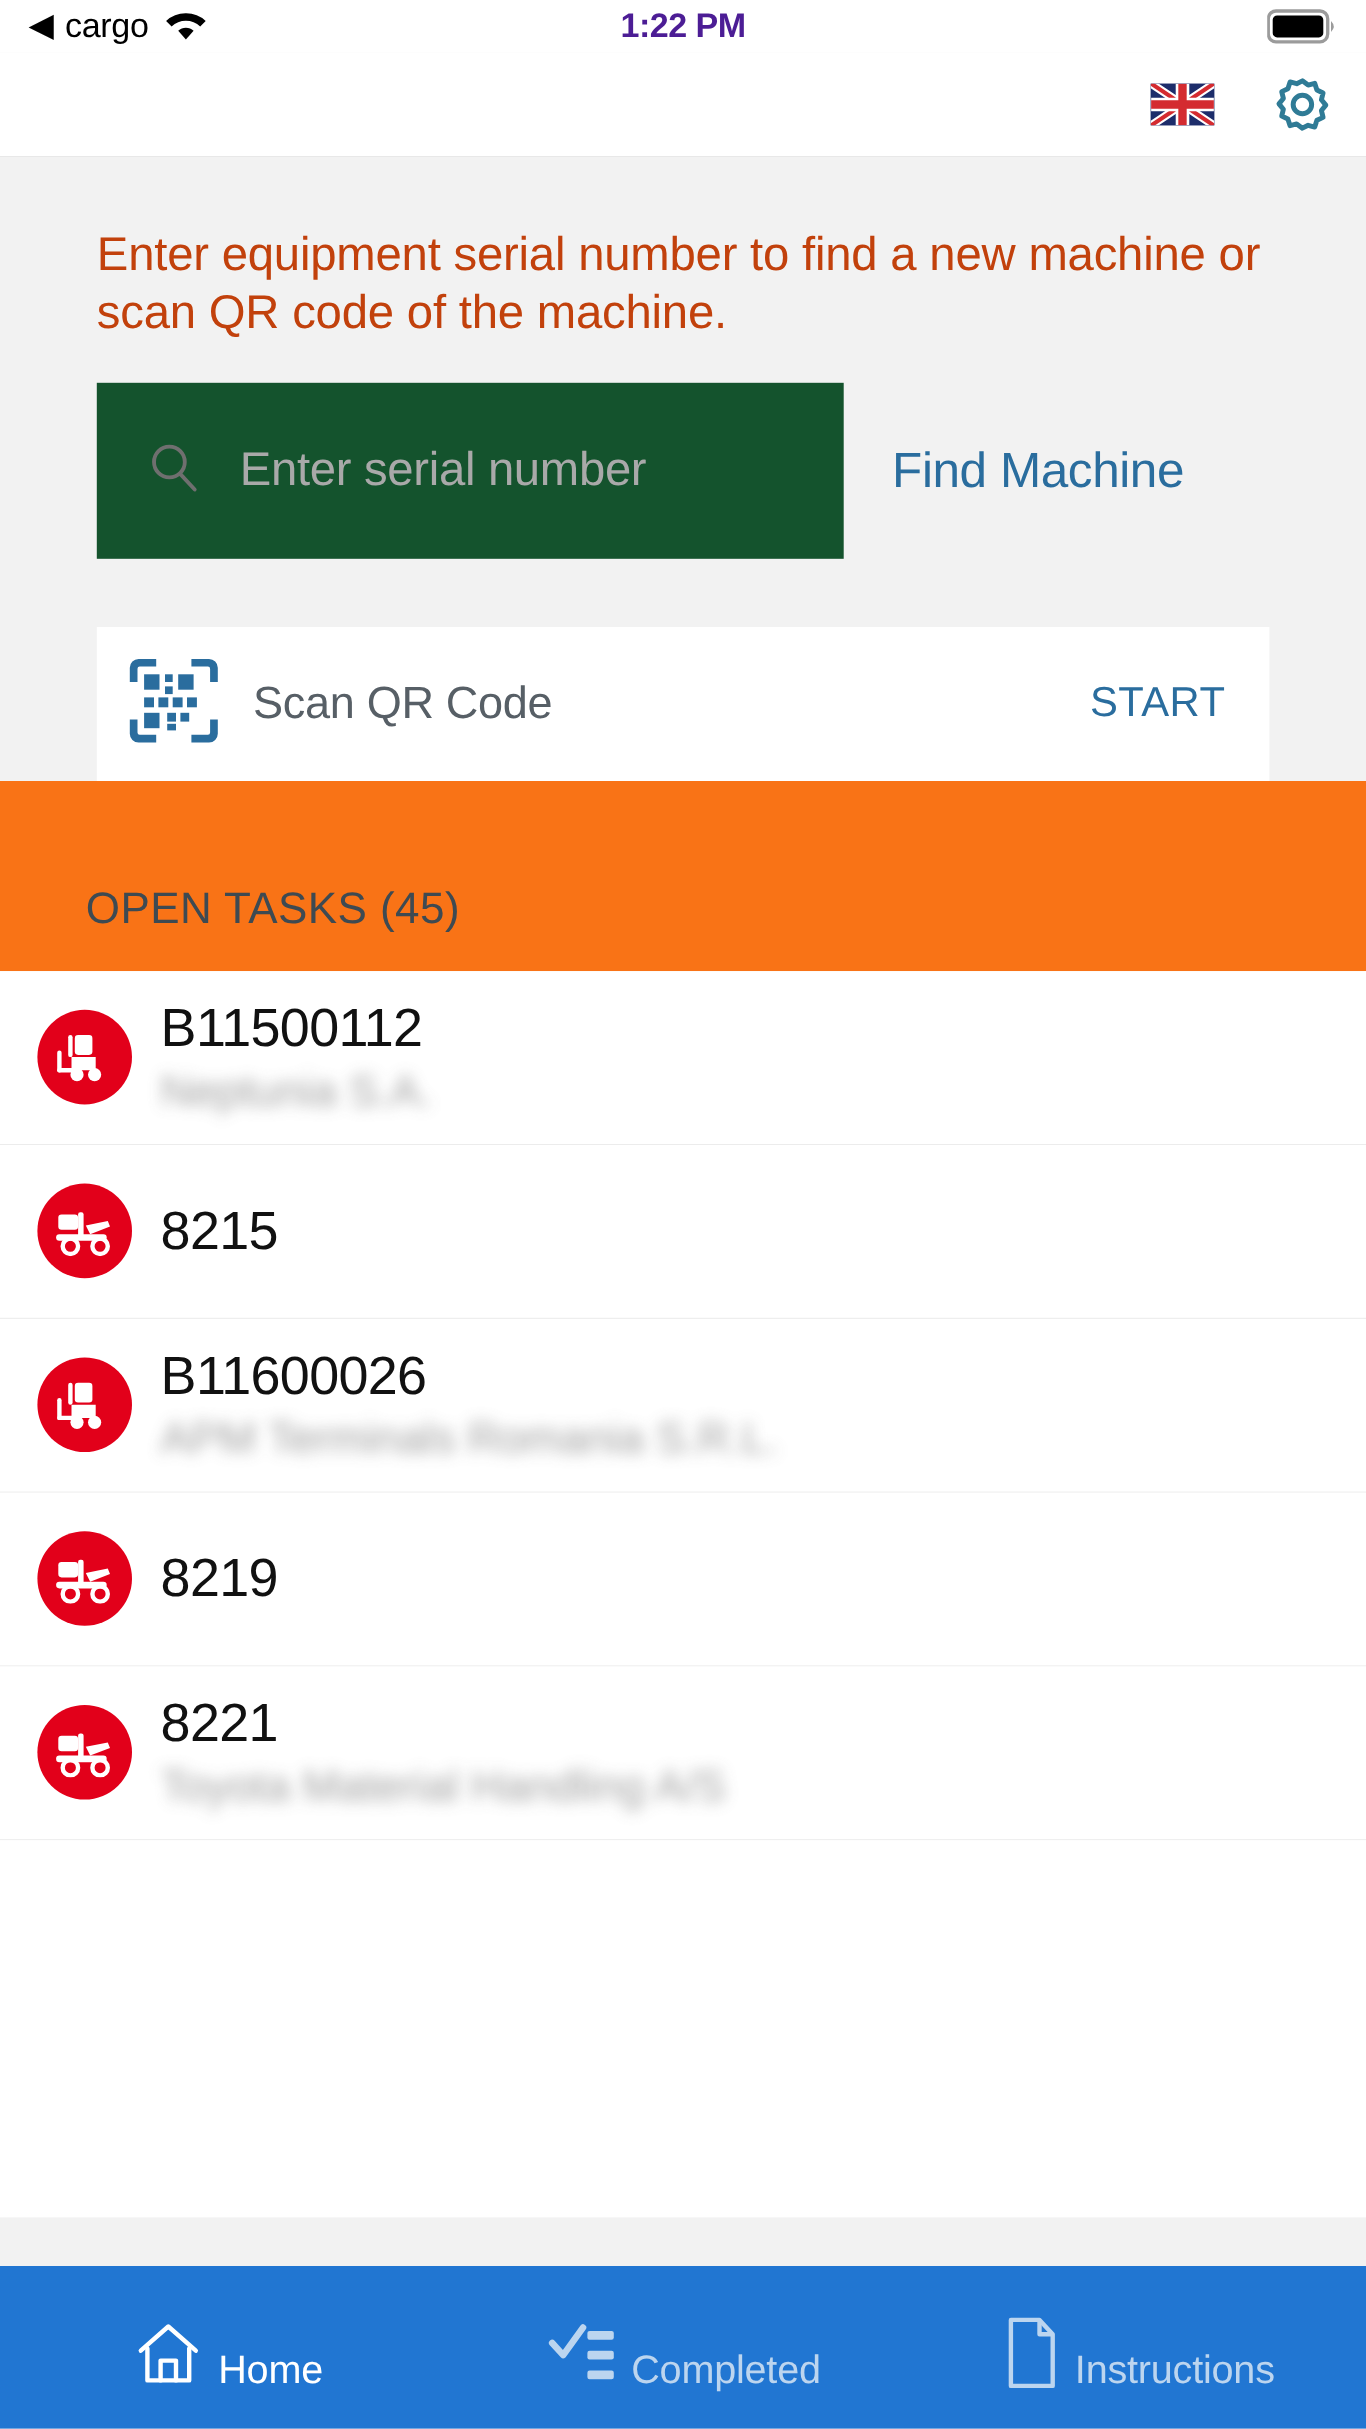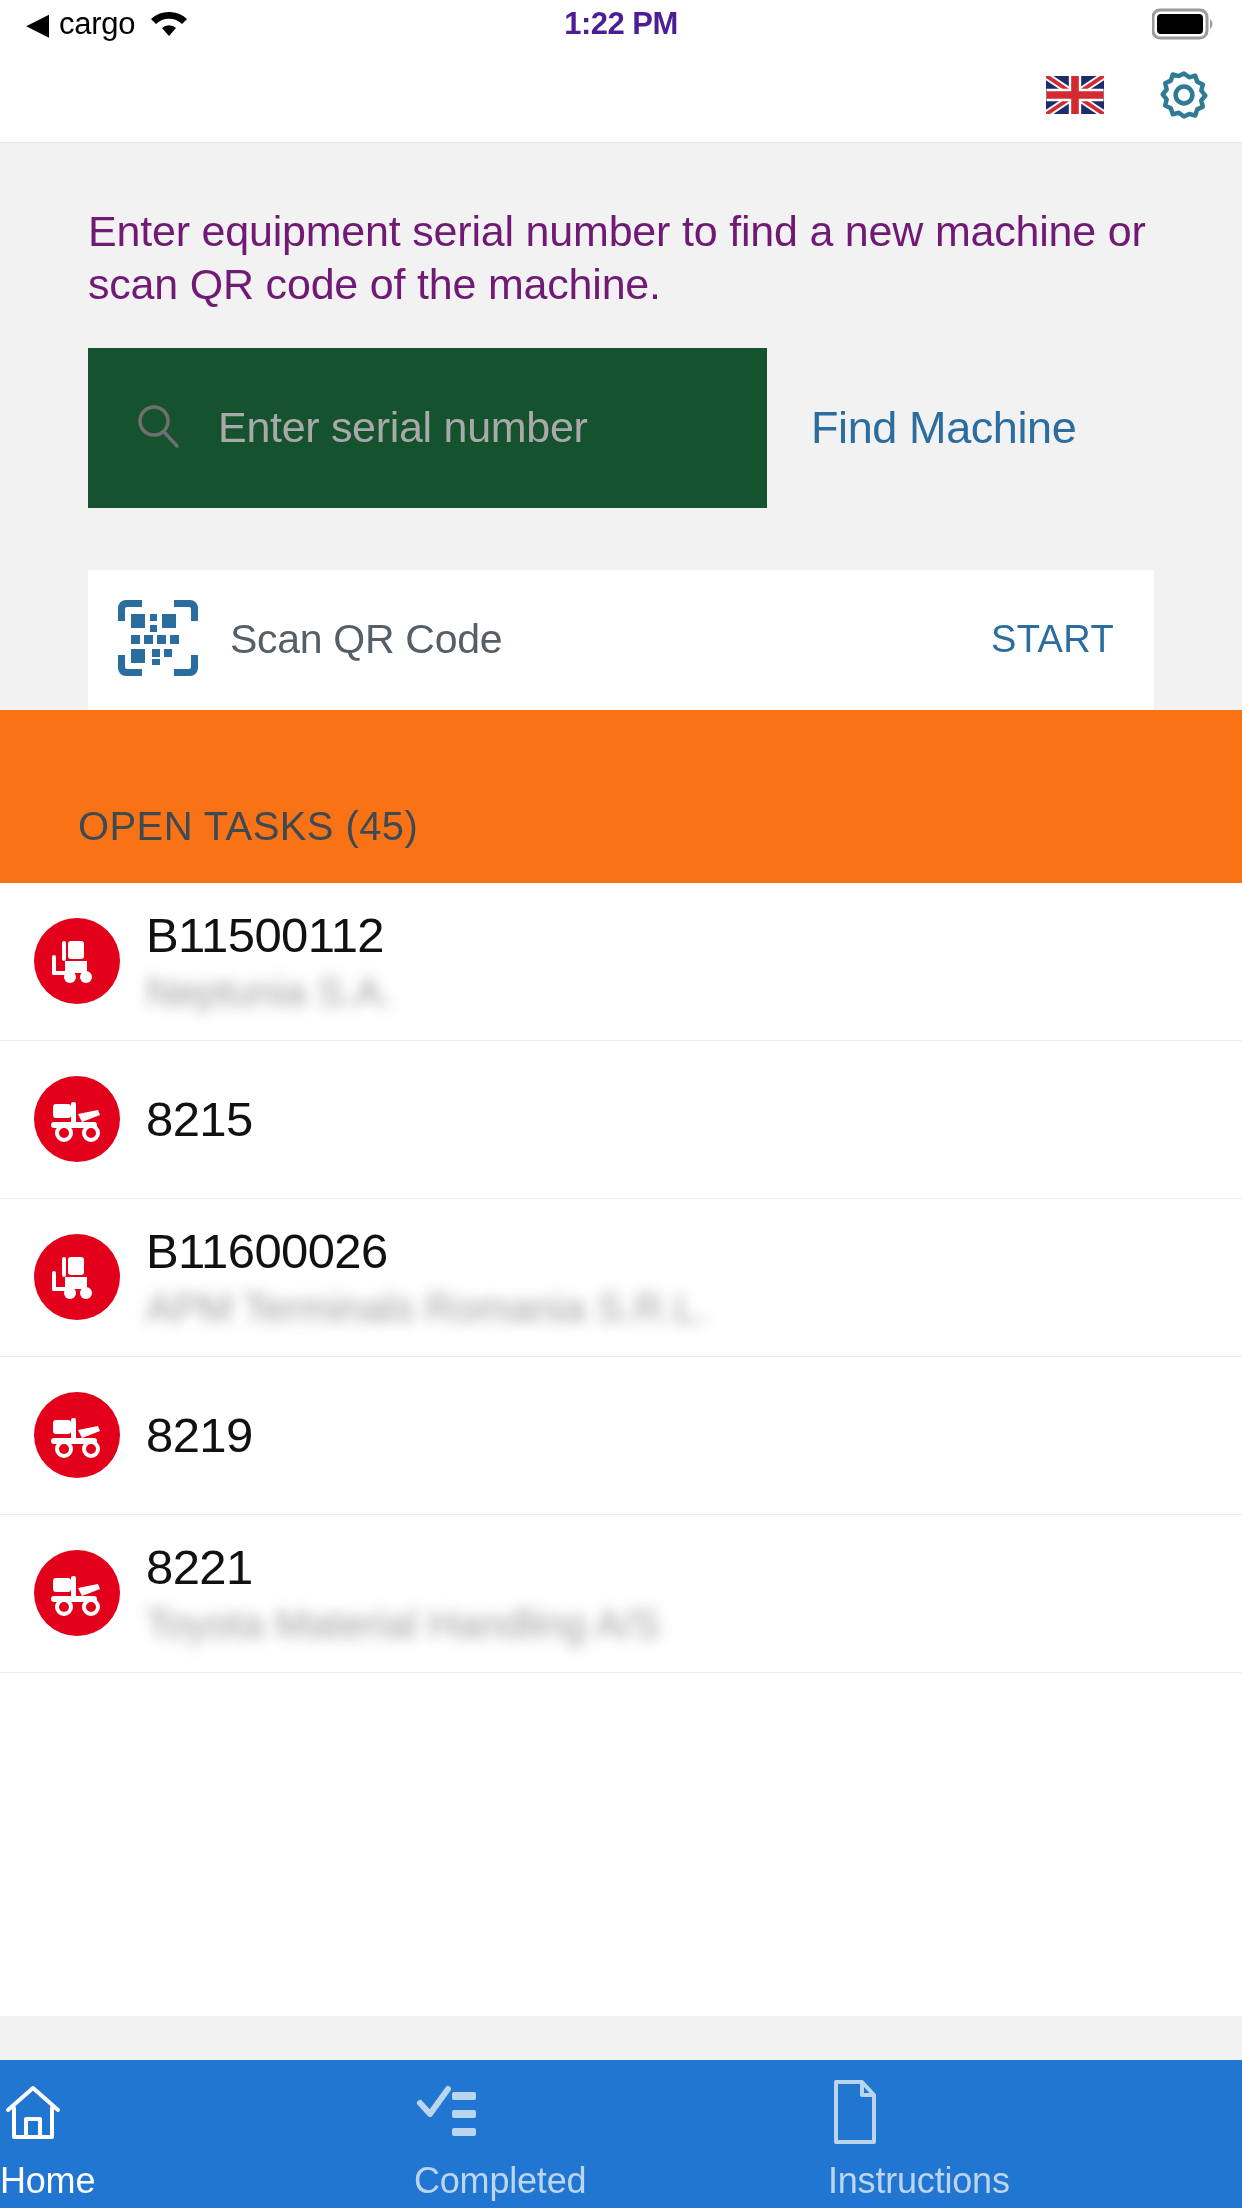--- a/index.html
+++ b/index.html
@@ -51,21 +51,21 @@
     width:58px; height:38px; position:relative; overflow:hidden;
     background:#1d2d6b; display:block;
   }
   .gear { width:56px; height:56px; display:block; }
 
   
   .content { flex:1 1 auto; overflow:hidden; display:flex; flex-direction:column; background:#f2f2f2; }
 
   .finder { padding:62px 88px 0 88px; background:#f2f2f2; }
   .finder-text {
-    font-size:43px; color:#701a75; line-height:1.24; letter-spacing:-0.2px;
+    font-size:43px; color:#c2410c; line-height:1.24; letter-spacing:-0.2px;
     font-weight:400;
   }
   .search-row { display:flex; align-items:center; margin-top:36px; }
   .search-box {
     width:679px; height:160px; background:#14532d;
     display:flex; align-items:center; padding-left:44px; gap:34px;
   }
   .search-ph { font-size:43px; color:#a9a9a9; letter-spacing:-0.3px; }
   .find-link {
     margin-left:44px; font-size:45px; color:#2a6d9e; letter-spacing:-0.4px;
@@ -100,21 +100,21 @@
     filter:blur(7px); opacity:0.85;
   }
   .list-tail { height:38px; background:#ffffff; }
   .list-gap { height:44px; background:#f2f2f2; }
 
   
   .tabbar {
     flex:0 0 148px; background:#2176d2; display:flex; align-items:center;
   }
   .tab {
-    flex:1 1 0; display:flex; flex-direction:column; align-items:flex-start;
+    flex:1 1 0; display:flex; flex-direction:row; align-items:flex-end;
     justify-content:center; gap:12px; padding-top:10px;
   }
   .tab-label { font-size:36px; letter-spacing:-0.2px; }
   .tab.active .tab-label { color:#ffffff; }
   .tab .tab-label { color:#bcd5ef; }
   .tab-ico { height:72px; display:flex; align-items:center; justify-content:center; }
 </style>
 </head>
 <body>
 

